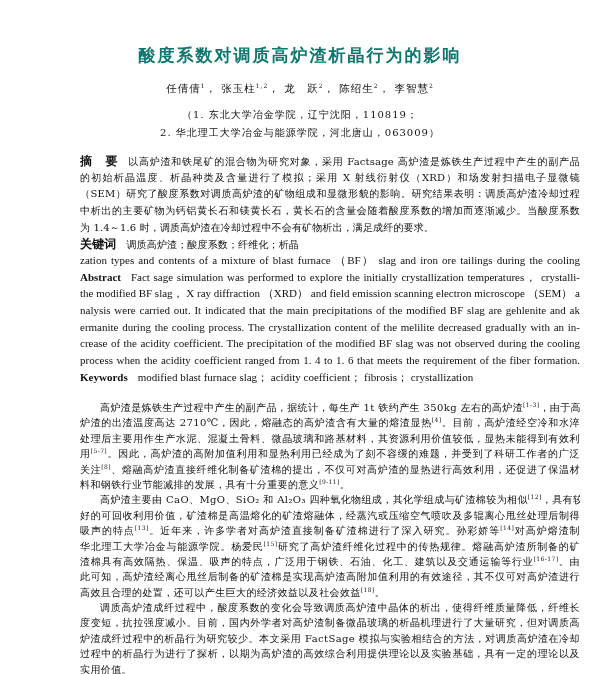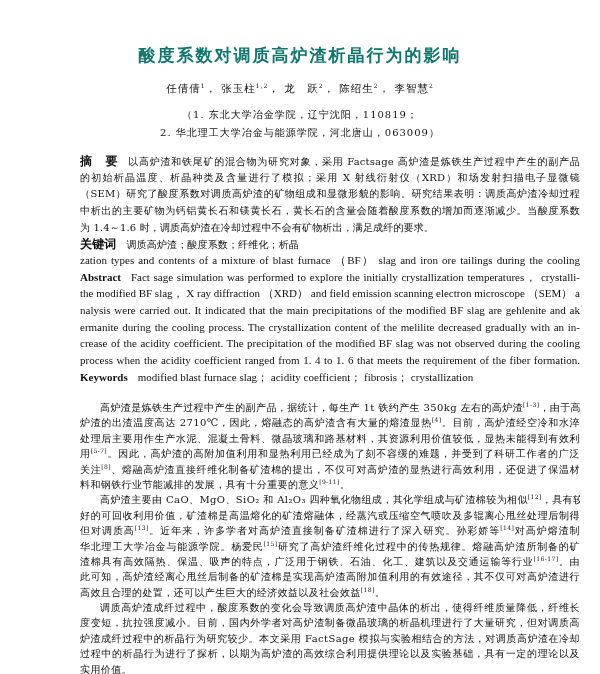--- a/index.html
+++ b/index.html
@@ -80,21 +80,21 @@
 
     <div class="line indent"><span>高炉渣是炼铁生产过程中产生的副产品，据统计，每生产 1t 铁约产生 350kg 左右的高炉渣</span><sup class="ref">[1-3]</sup><span>，由于高</span></div>
     <div class="line"><span>炉渣的出渣温度高达 2710℃，因此，熔融态的高炉渣含有大量的熔渣显热</span><sup class="ref">[4]</sup><span>。目前，高炉渣经空冷和水淬</span></div>
     <div class="line"><span>处理后主要用作生产水泥、混凝土骨料、微晶玻璃和路基材料，其资源利用价值较低，显热未能得到有效利</span></div>
     <div class="line"><span>用</span><sup class="ref">[5-7]</sup><span>。因此，高炉渣的高附加值利用和显热利用已经成为了刻不容缓的难题，并受到了科研工作者的广泛</span></div>
     <div class="line"><span>关注</span><sup class="ref">[8]</sup><span>、熔融高炉渣直接纤维化制备矿渣棉的提出，不仅可对高炉渣的显热进行高效利用，还促进了保温材</span></div>
     <div class="line last"><span>料和钢铁行业节能减排的发展，具有十分重要的意义</span><sup class="ref">[9-11]</sup><span>。</span></div>
 
     <div class="line indent"><span>高炉渣主要由 CaO、MgO、SiO₂ 和 Al₂O₃ 四种氧化物组成，其化学组成与矿渣棉较为相似</span><sup class="ref">[12]</sup><span>，具有较</span></div>
     <div class="line"><span>好的可回收利用价值，矿渣棉是高温熔化的矿渣熔融体，经蒸汽或压缩空气喷吹及多辊离心甩丝处理后制得</span></div>
-    <div class="line"><span>但对调质高</span><sup class="ref">[13]</sup><span>。近年来，许多学者对高炉渣直接制备矿渣棉进行了深入研究。孙彩娇等</span><sup class="ref">[14]</sup><span>对高炉熔渣制</span></div>
+    <div class="line"><span>吸声的特点</span><sup class="ref">[13]</sup><span>。近年来，许多学者对高炉渣直接制备矿渣棉进行了深入研究。孙彩娇等</span><sup class="ref">[14]</sup><span>对高炉熔渣制</span></div>
     <div class="line"><span>华北理工大学冶金与能源学院。杨爱民</span><sup class="ref">[15]</sup><span>研究了高炉渣纤维化过程中的传热规律。熔融高炉渣所制备的矿</span></div>
     <div class="line"><span>渣棉具有高效隔热、保温、吸声的特点，广泛用于钢铁、石油、化工、建筑以及交通运输等行业</span><sup class="ref">[16-17]</sup><span>。由</span></div>
     <div class="line"><span>此可知，高炉渣经离心甩丝后制备的矿渣棉是实现高炉渣高附加值利用的有效途径，其不仅可对高炉渣进行</span></div>
     <div class="line last"><span>高效且合理的处置，还可以产生巨大的经济效益以及社会效益</span><sup class="ref">[18]</sup><span>。</span></div>
 
     <div class="line indent"><span>调质高炉渣成纤过程中，酸度系数的变化会导致调质高炉渣中晶体的析出，使得纤维质量降低，纤维长</span></div>
     <div class="line"><span>度变短，抗拉强度减小。目前，国内外学者对高炉渣制备微晶玻璃的析晶机理进行了大量研究，但对调质高</span></div>
     <div class="line"><span>炉渣成纤过程中的析晶行为研究较少。本文采用 FactSage 模拟与实验相结合的方法，对调质高炉渣在冷却</span></div>
     <div class="line"><span>过程中的析晶行为进行了探析，以期为高炉渣的高效综合利用提供理论以及实验基础，具有一定的理论以及</span></div>
     <div class="line last"><span>实用价值。</span></div>

